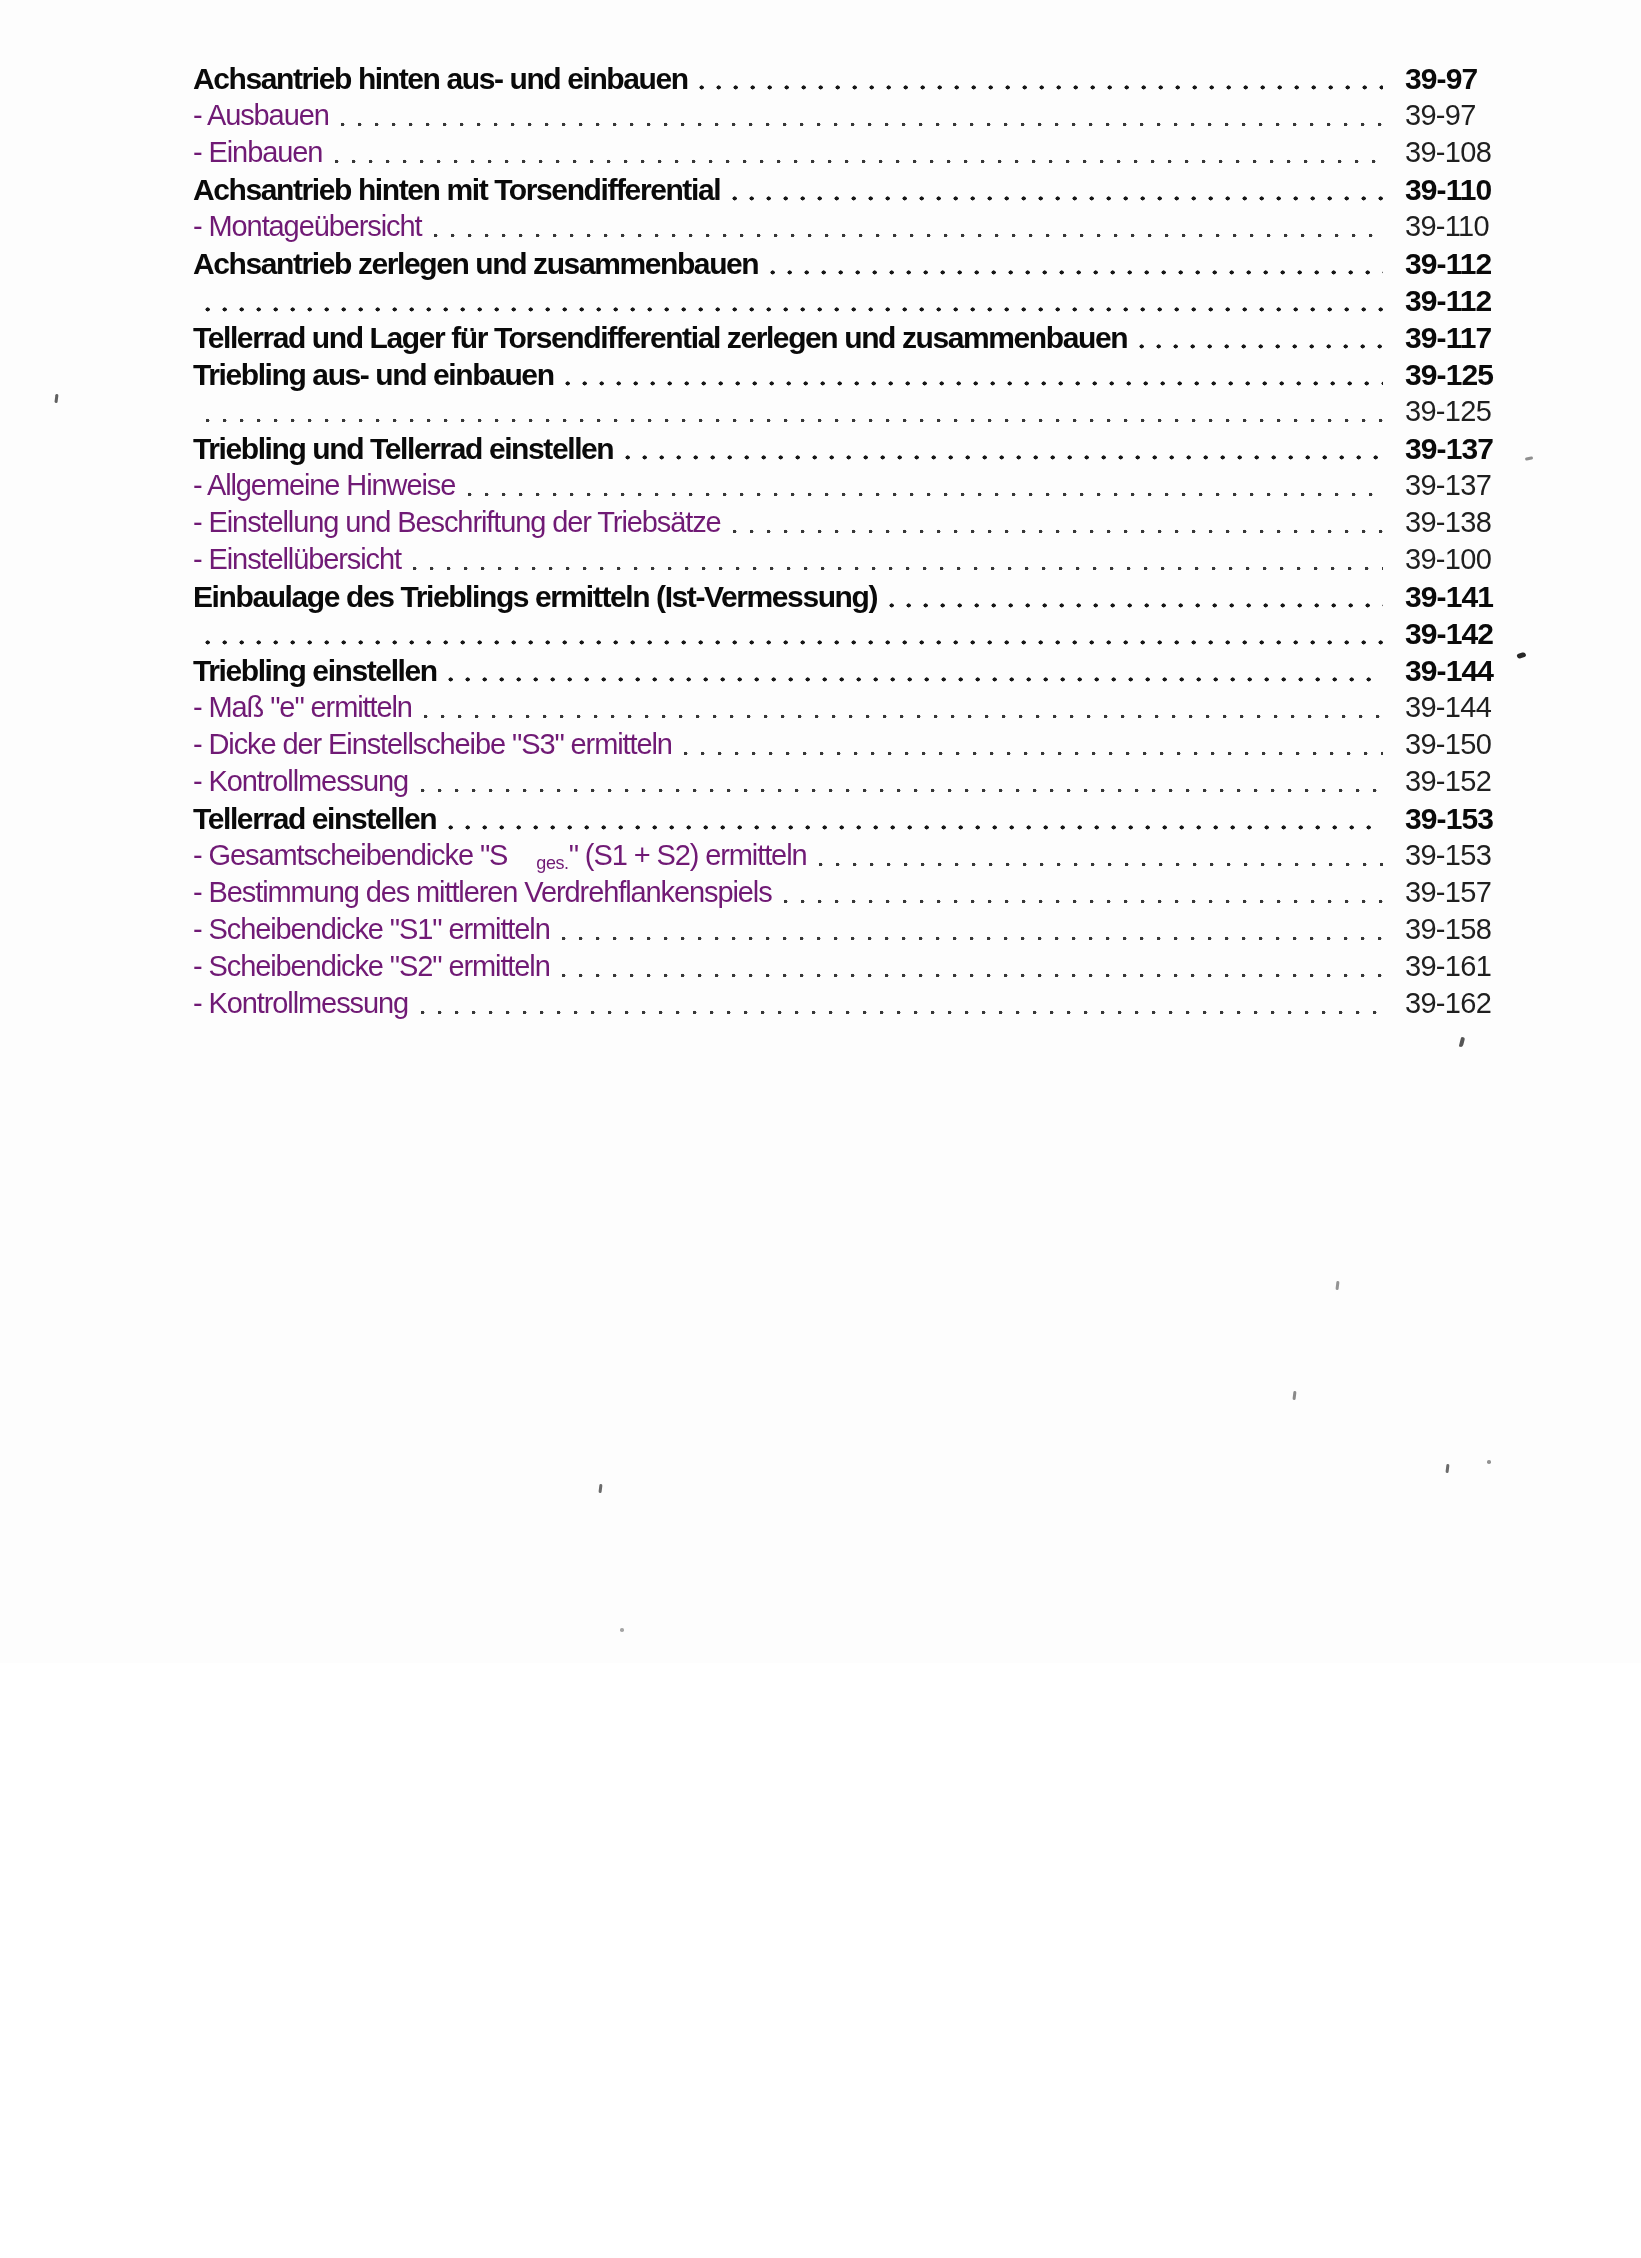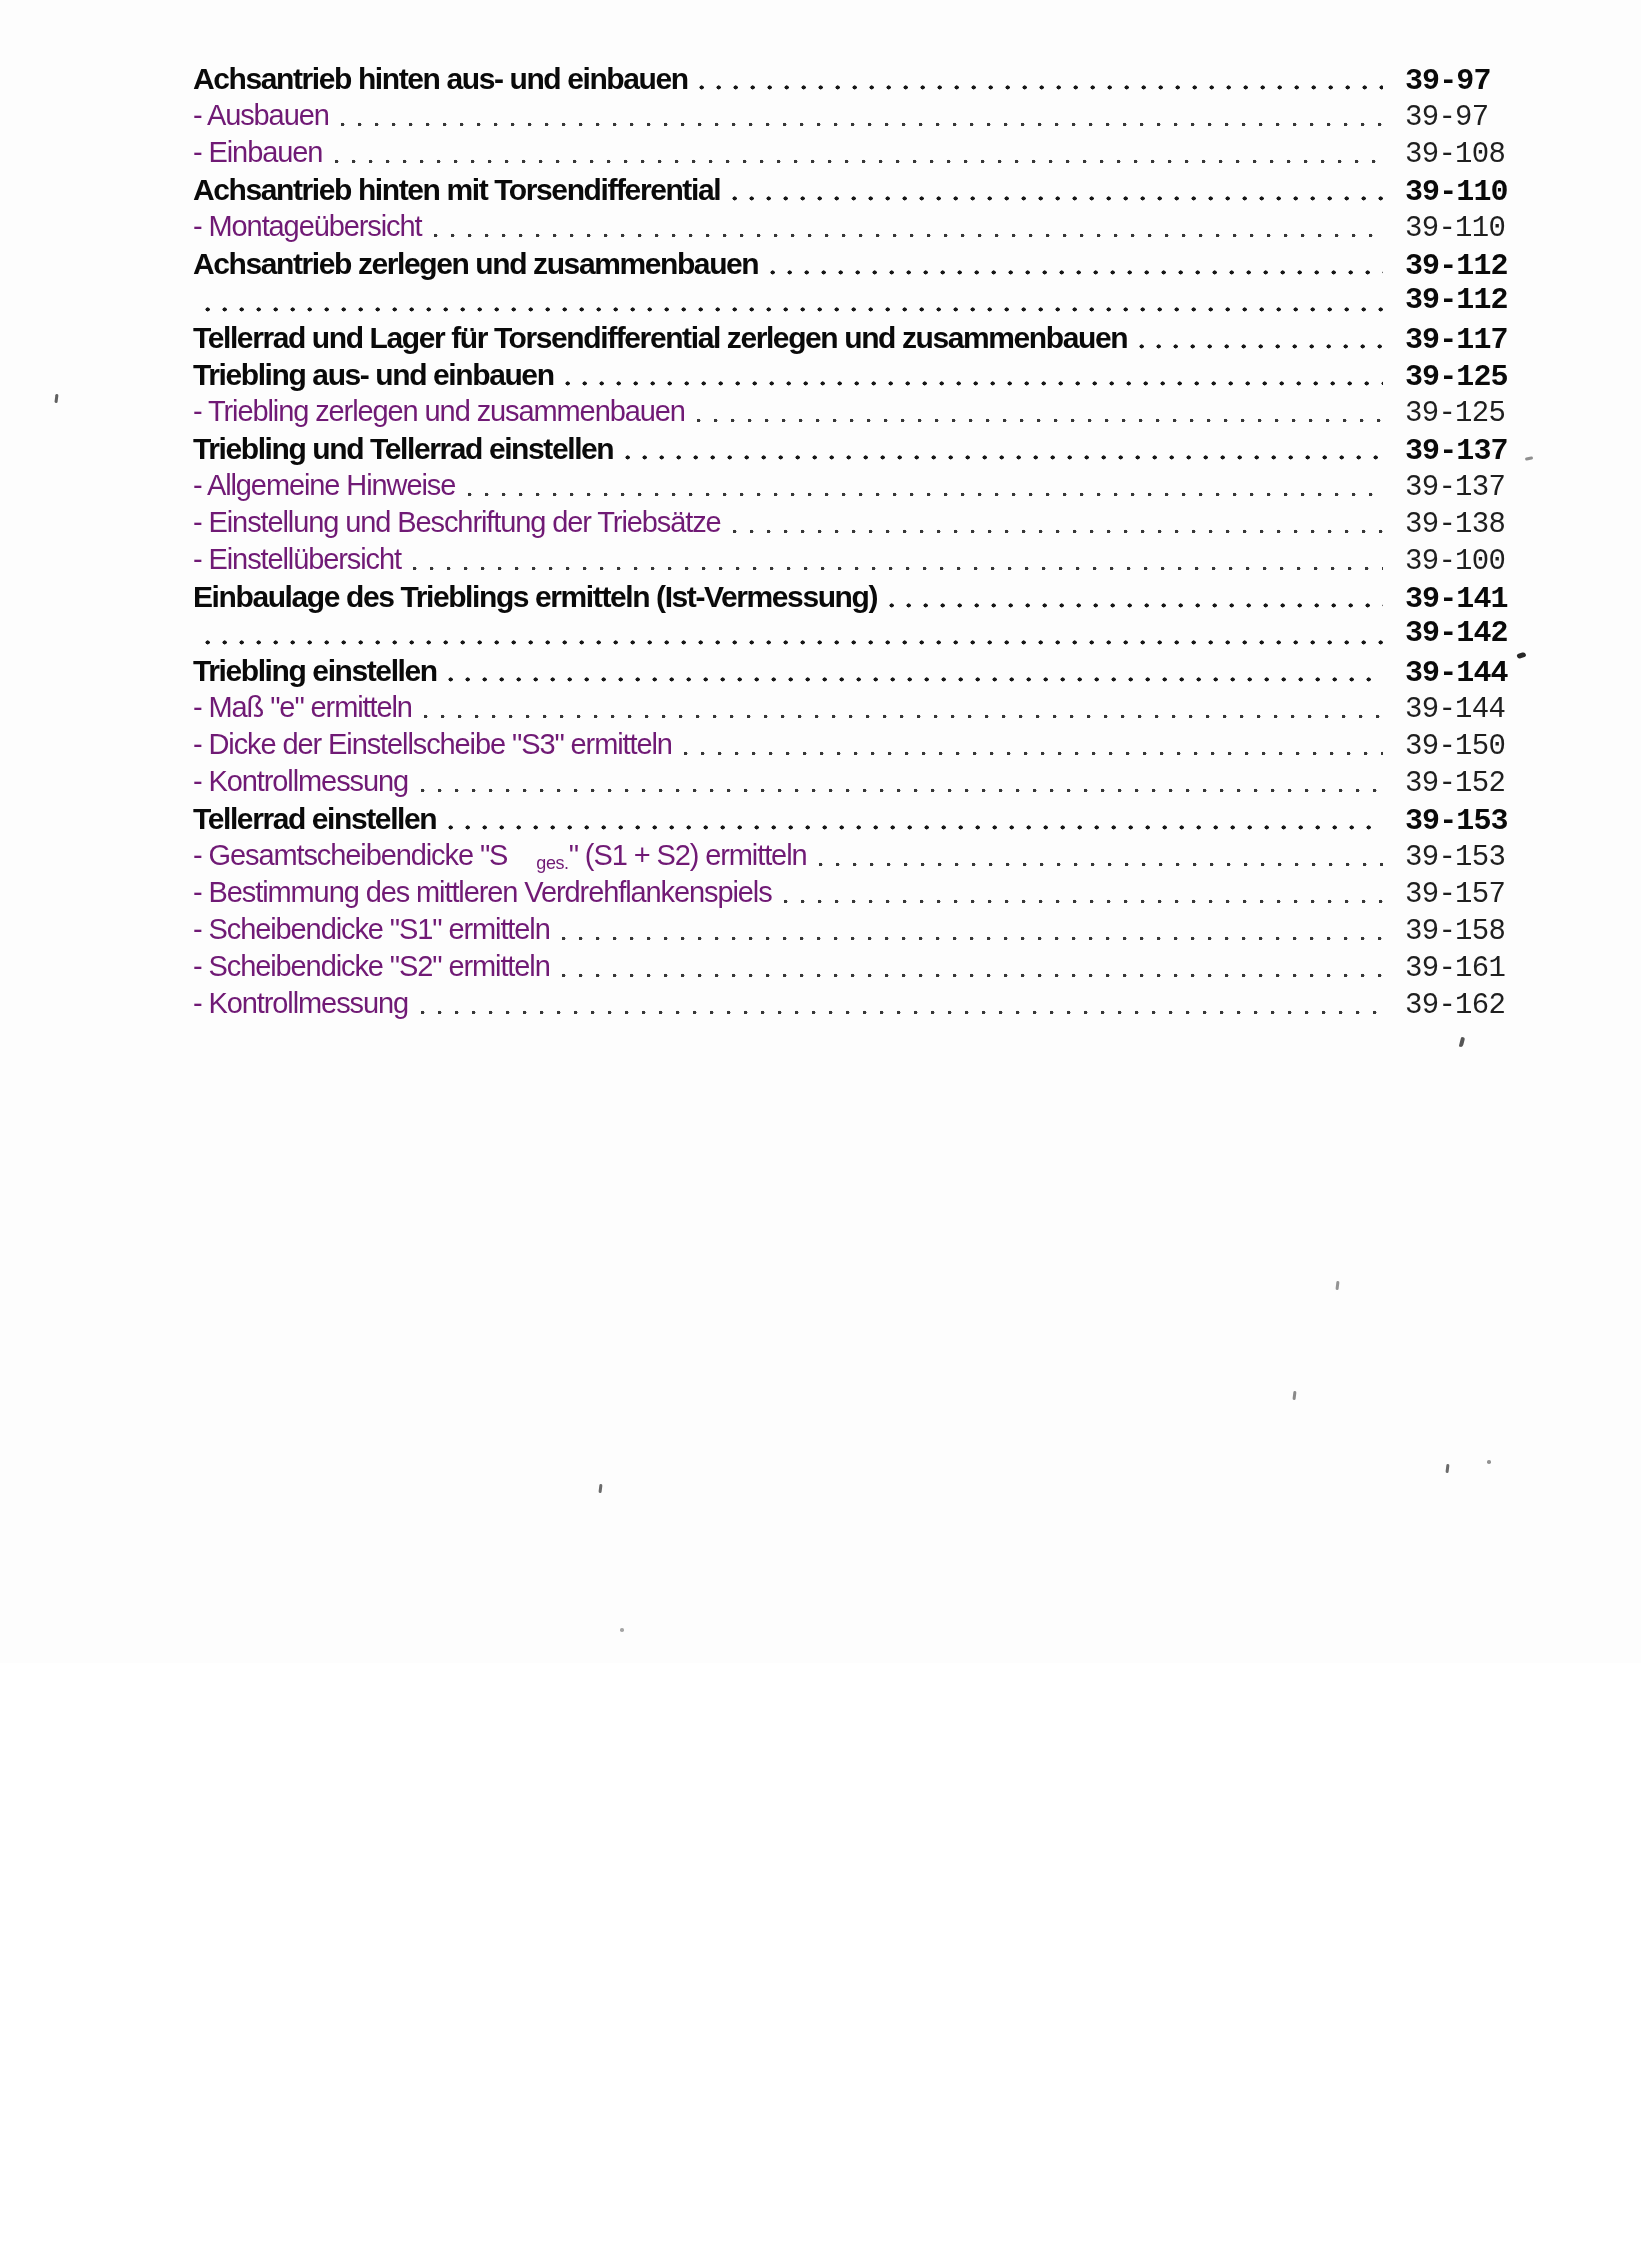--- a/index.html
+++ b/index.html
@@ -59,21 +59,20 @@
     background-size: 17px 5.3px;
     background-repeat: repeat-x;
   }
   .row.sub .dots {
     background-image: radial-gradient(circle at 2.6px 2.6px, #262626 1.6px, rgba(0,0,0,0) 2.1px);
     opacity: 0.92;
   }
   .row .page-num {
     flex: 0 0 104px;
     text-align: left;
-    font-family: Liberation Mono, monospace;
   }
   .row.main .page-num {
     font-weight: 700;
     font-size: 30px;
     letter-spacing: -0.9px;
     color: #0a0a0a;
   }
   .row.sub .page-num {
     font-weight: 400;
     font-size: 29px;
@@ -163,21 +162,20 @@
         <span class="label">Tellerrad und Lager für Torsendifferential zerlegen und zusammenbauen</span>
         <span class="dots"></span>
         <span class="page-num">39-117</span>
       </div>
       <div class="row main">
         <span class="label">Triebling aus- und einbauen</span>
         <span class="dots"></span>
         <span class="page-num">39-125</span>
       </div>
       <div class="row sub">
-        <span class="label">- Triebling zerlegen und zusammenbauen</span>
         <span class="dots"></span>
         <span class="page-num">39-125</span>
       </div>
       <div class="row main">
         <span class="label">Triebling und Tellerrad einstellen</span>
         <span class="dots"></span>
         <span class="page-num">39-137</span>
       </div>
       <div class="row sub">
         <span class="label">- Allgemeine Hinweise</span>

